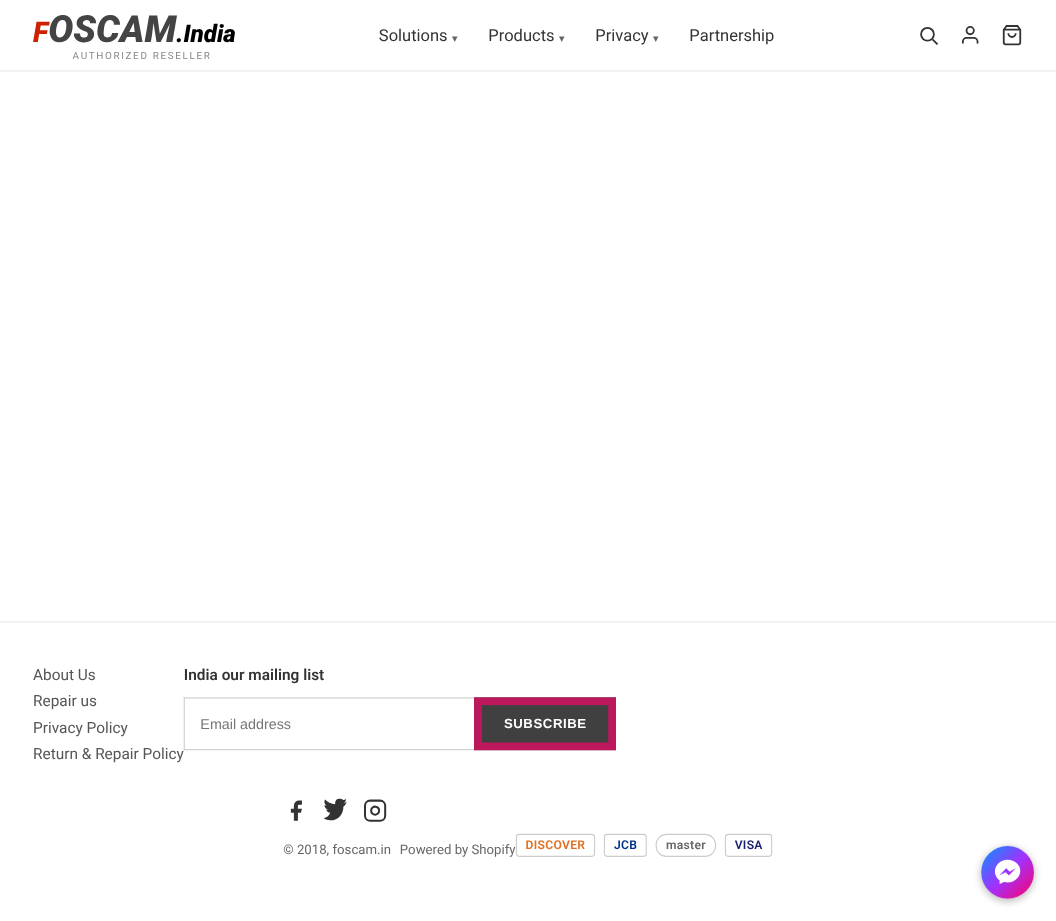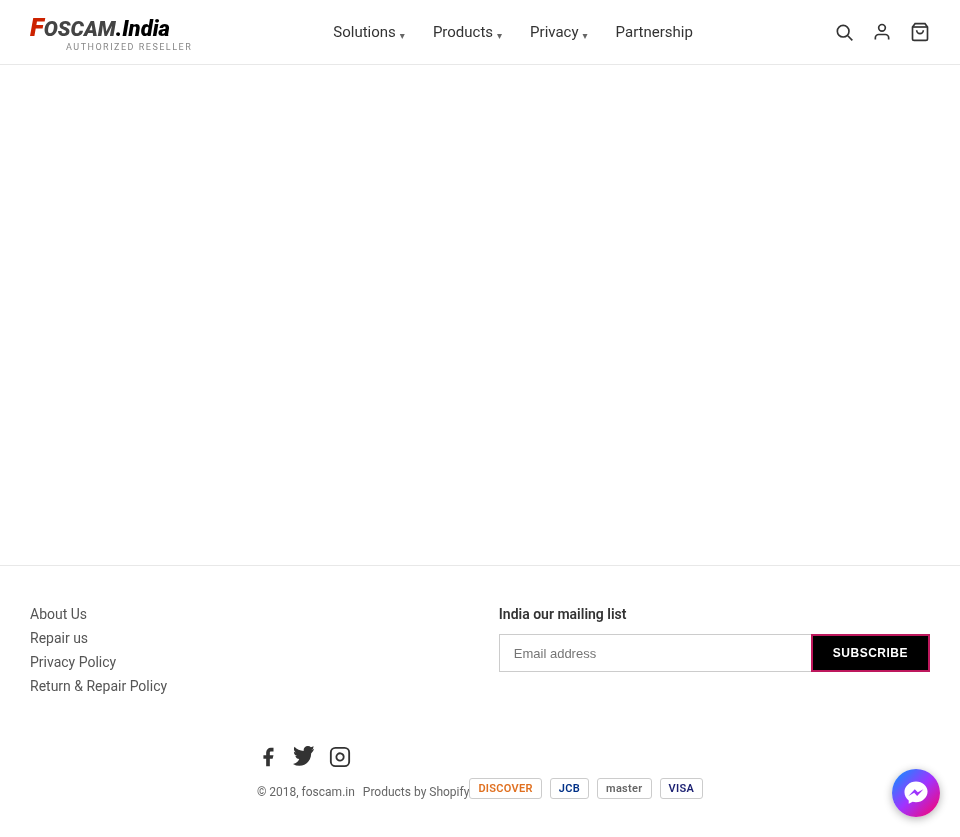--- a/index.html
+++ b/index.html
@@ -55,23 +55,21 @@
       padding: 20px 30px;
     }
 
     
     footer {
       border-top: 1px solid #e8e8e8;
       padding: 40px 30px 20px;
     }
     .footer-content {
       display: flex;
-      justify-content: space-between;
-      margin-bottom: 52px;
-      gap: 44px;
+      margin-bottom: 32px;
     }
     .footer-link {
       font-size: 14px;
       color: #555;
       cursor: pointer;
       text-decoration: none;
     }
 
     .footer-right {
       display: flex;
@@ -81,33 +79,33 @@
     .mailing-title {
       font-size: 14px;
       font-weight: 600;
       color: #333;
     }
     .mailing-form {
       display: flex;
       gap: 0;
     }
     .email-input {
-      width: 312px;
+      width: 264px;
       padding: 10px 14px;
       border: 1px solid #ccc;
       border-right: none;
       font-size: 13px;
       color: #999;
       outline: none;
     }
     .subscribe-btn {
       padding: 10px 20px;
-      background: #000000;
+      background: #404040;
       color: #fff;
-      border: 2px solid #be185d;
+      border: 7px solid #be185d;
       font-size: 12px;
       font-weight: 600;
       letter-spacing: 0.5px;
       cursor: pointer;
       text-transform: uppercase;
     }
 
     .footer-bottom {
       display: flex;
       justify-content: center;
@@ -133,21 +131,21 @@
       font-size: 11px;
       color: #666;
       border: 1px solid #ccc;
       border-radius: 3px;
       padding: 3px 8px;
       font-weight: 600;
       letter-spacing: 0.3px;
     }
     .discover-icon { color: #e07020; }
     .jcb-icon { color: #003087; }
-    .master-icon { color: #666; }
+    .master-icon { color: #666; border-radius: 10px; }
     .visa-icon { color: #1a1f71; }
 
     .footer-legal {
       display: flex;
       gap: 8px;
       font-size: 12px;
       color: #666;
       margin-top: 12px;
     }
     .footer-legal a {
@@ -186,21 +184,21 @@
     .logo-box {
       display: flex;
       flex-direction: column;
       cursor: pointer;
     }
     .logo-row1 {
       display: flex;
       align-items: baseline;
     }
     .logo-f { color: #cc2200; font-size: 26px; font-weight: 900; font-style: italic; }
-    .logo-oscam { color: #444; font-size: 21px; font-weight: 900; font-style: italic; }
+    .logo-oscam { color: #444; font-size: 34px; font-weight: 900; font-style: italic; }
     .logo-dotindia { color: #000000; font-size: 22px; font-weight: 900; font-style: italic; }
     .logo-sub { font-size: 9px; letter-spacing: 1.5px; color: #888; text-transform: uppercase; font-style: normal; margin-left: 36px; }
   </style>
 </head>
 <body>
 
 <header>
   <div class="logo-box">
     <div class="logo-row1">
       <span class="logo-f">F</span>
@@ -292,21 +290,21 @@
           <svg width="22" height="22" viewBox="0 0 24 24" fill="none" stroke="currentColor" stroke-width="2">
             <rect x="2" y="2" width="20" height="20" rx="5" ry="5"></rect>
             <path d="M16 11.37A4 4 0 1 1 12.63 8 4 4 0 0 1 16 11.37z"></path>
             <line x1="17.5" y1="6.5" x2="17.51" y2="6.5"></line>
           </svg>
         </span>
       </div>
       <div class="footer-legal">
         <span>© 2018, foscam.in</span>
         <span>
-          <a>Products by Shopify</a>
+          <a>Powered by Shopify</a>
         </span>
       </div>
     </div>
 
     <div class="payment-icons">
       <span class="payment-icon discover-icon">DISCOVER</span>
       <span class="payment-icon jcb-icon">JCB</span>
       <span class="payment-icon master-icon">master</span>
       <span class="payment-icon visa-icon">VISA</span>
     </div>

